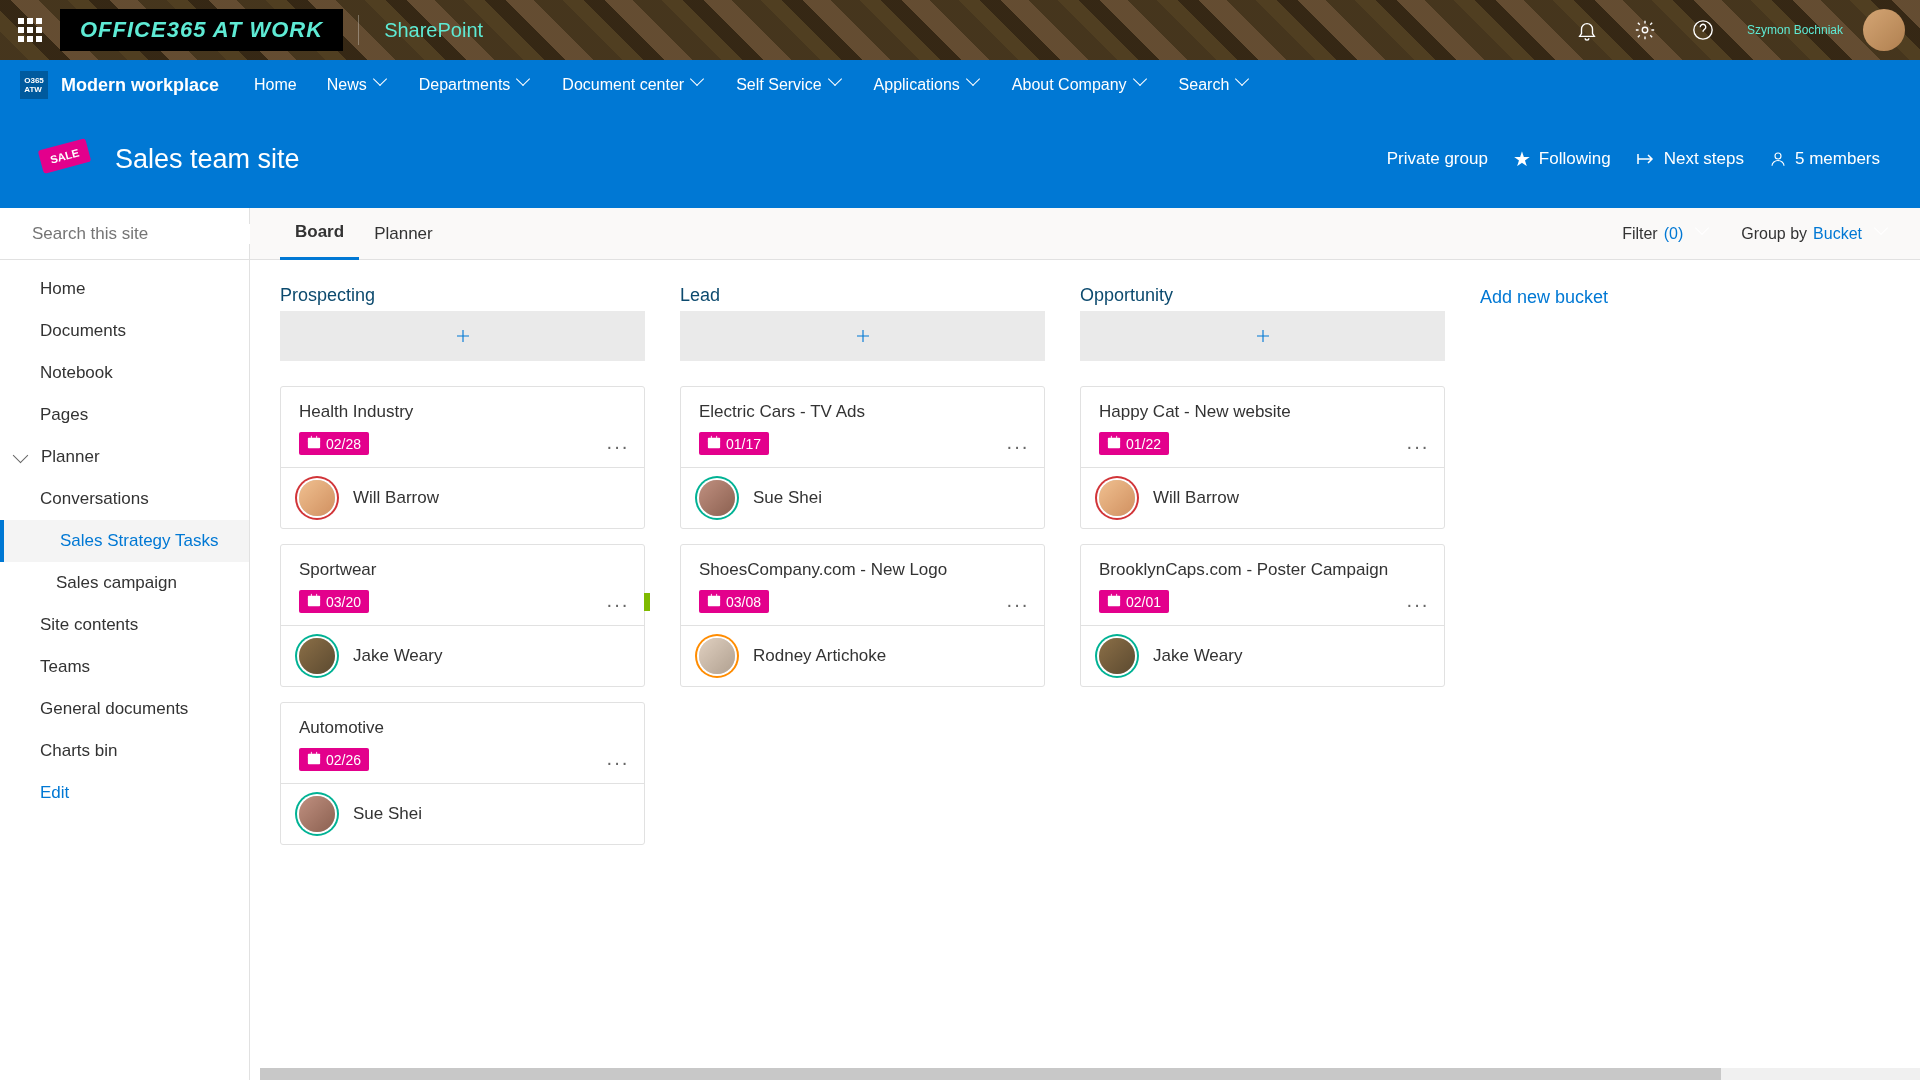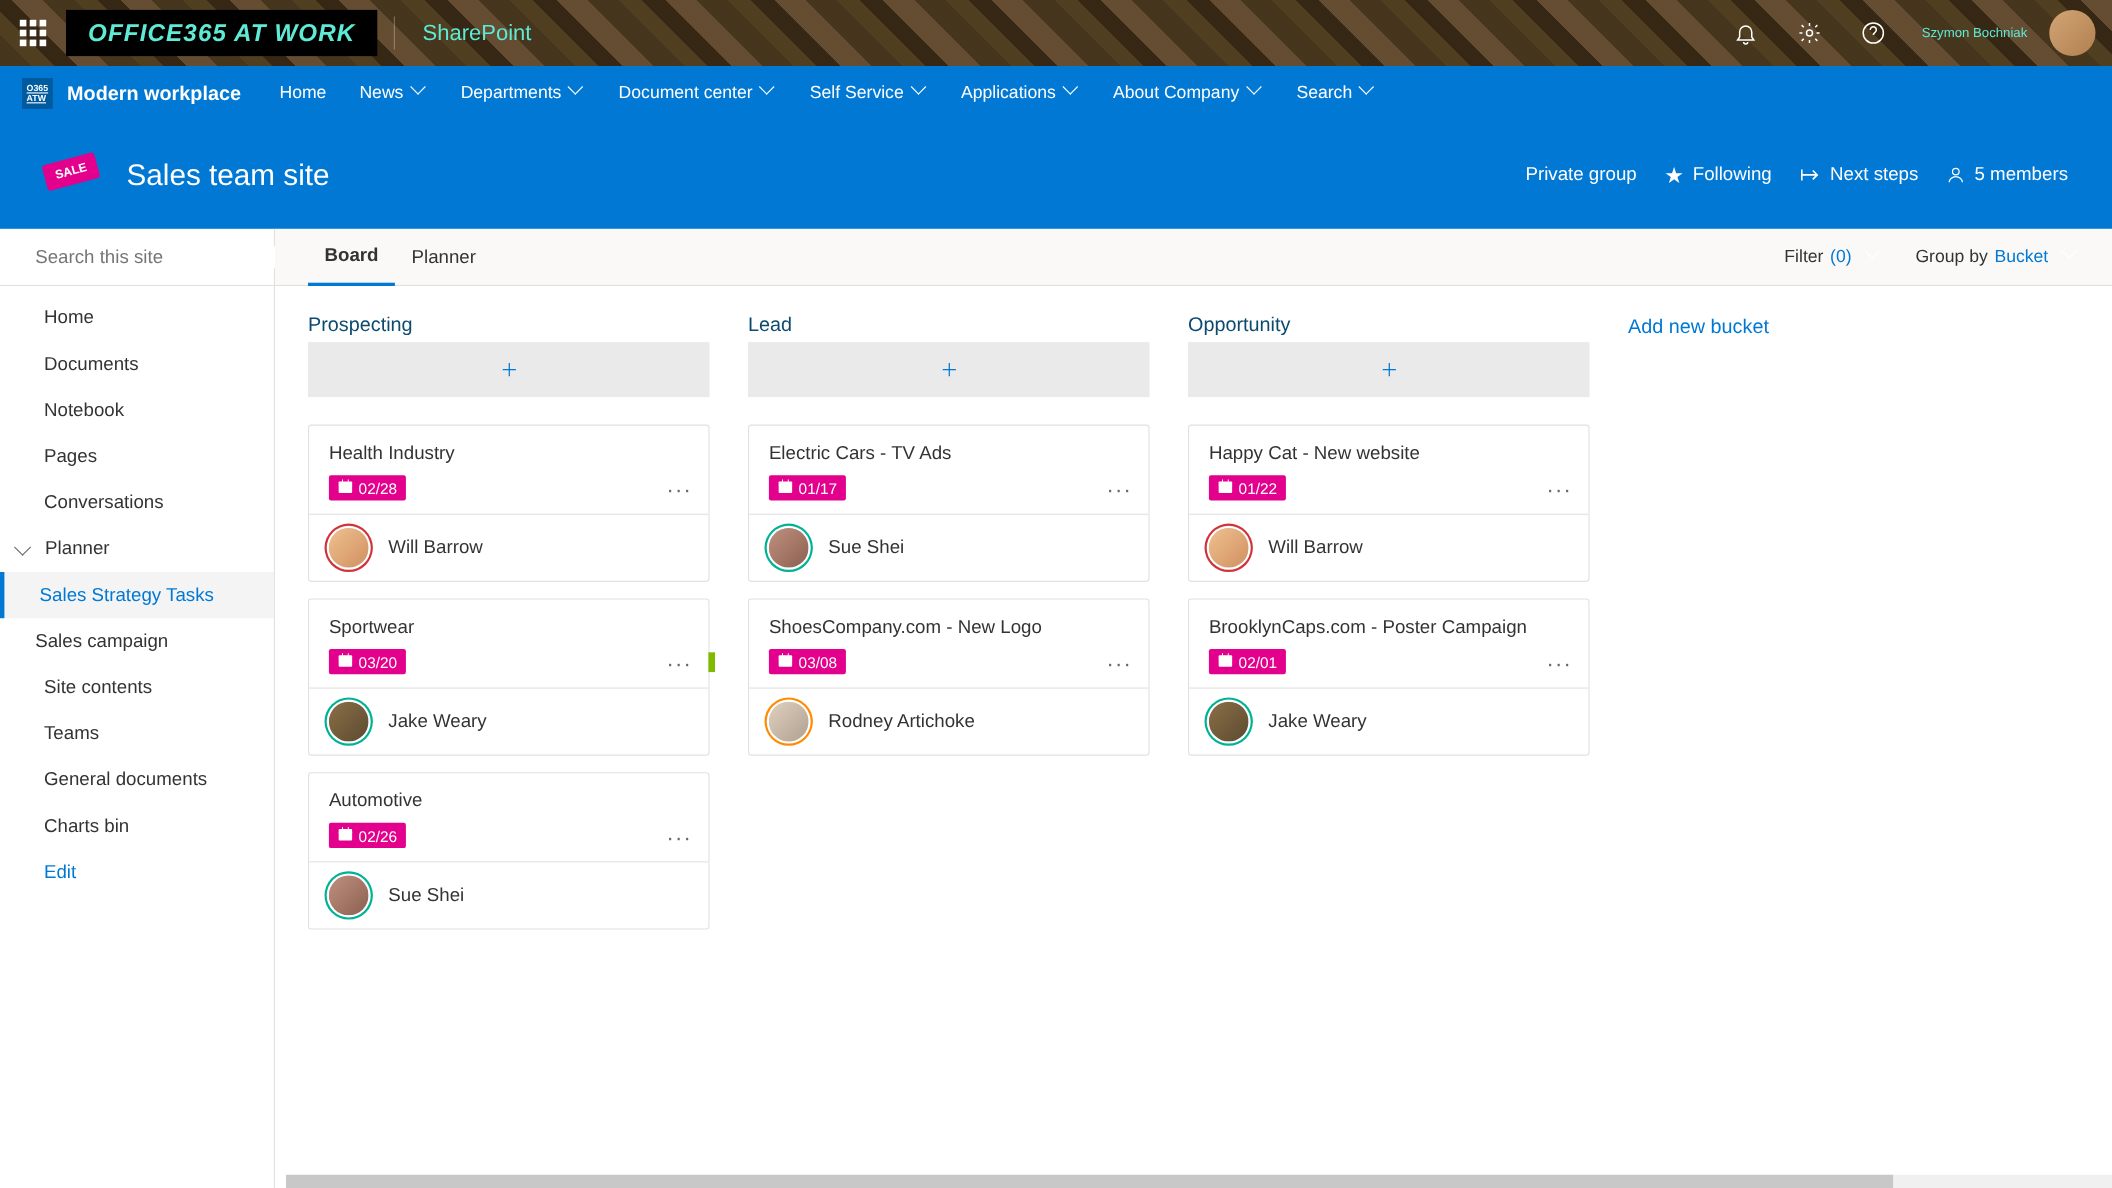--- a/index.html
+++ b/index.html
@@ -11,42 +11,42 @@
 .waffle-grid{display:grid;grid-template-columns:repeat(3,6px);grid-template-rows:repeat(3,6px);gap:3px;}
 .waffle-grid span{background:#fff;width:6px;height:6px;}
 .brand-box{background:#000;padding:8px 20px;font-weight:700;font-size:22px;letter-spacing:1px;font-style:italic;}
 .suite-app{font-size:20px;padding:0 25px;border-left:1px solid rgba(255,255,255,.3);margin-left:15px;height:30px;display:flex;align-items:center;}
 .suite-right{margin-left:auto;display:flex;align-items:center;gap:10px;}
 .suite-icon{width:48px;height:48px;display:flex;align-items:center;justify-content:center;cursor:pointer;}
 .suite-icon svg{width:22px;height:22px;fill:none;stroke:#fff;stroke-width:1.5;}
 .user-name{font-size:12px;padding:0 10px;}
 .user-avatar{width:42px;height:42px;border-radius:50%;background:linear-gradient(135deg,#d4a574,#b08050);margin-right:15px;}
 .hub-nav{height:50px;background:#0078d4;display:flex;align-items:center;padding:0 20px;color:#fff;gap:5px;}
-.hub-logo{width:28px;height:28px;background:#005a9e;display:flex;align-items:center;justify-content:center;font-size:8px;font-weight:700;text-decoration:underline;}
+.hub-logo{width:28px;height:28px;background:#005a9e;display:flex;align-items:center;justify-content:center;font-size:8px;font-weight:700;}
 .hub-title{font-size:18px;font-weight:600;margin:0 15px 0 8px;}
 .hub-link{padding:0 15px;height:50px;display:flex;align-items:center;gap:8px;cursor:pointer;font-size:16px;}
 .chev-down{width:14px;height:14px;}
 .chev-down::after{content:"";display:block;width:9px;height:9px;border-right:1.5px solid #fff;border-bottom:1.5px solid #fff;transform:rotate(45deg);margin-top:-4px;}
 .site-header{height:98px;background:#0078d4;display:flex;align-items:center;padding:0 40px;color:#fff;}
 .site-logo{width:55px;height:40px;margin-right:20px;position:relative;}
 .site-logo::before{content:"SALE";position:absolute;background:#e3008c;color:#fff;font-size:11px;font-weight:700;padding:6px 10px;transform:rotate(-15deg);border-radius:3px;left:0;top:5px;}
 .site-title{font-size:27px;font-weight:400;}
 .site-right{margin-left:auto;display:flex;align-items:center;gap:25px;font-size:17px;}
 .site-right-item{display:flex;align-items:center;gap:8px;cursor:pointer;}
 .star-icon{font-size:20px;}
 .content-area{display:flex;height:calc(1080px - 208px);}
 .left-nav{width:250px;border-right:1px solid #e1e1e1;display:flex;flex-direction:column;}
 .search-box{height:52px;display:flex;align-items:center;padding:0 20px;border-bottom:1px solid #e1e1e1;gap:12px;}
 .search-box svg{width:22px;height:22px;stroke:#0078d4;fill:none;stroke-width:1.5;}
 .search-box input{border:none;outline:none;font-size:17px;color:#666;flex:1;}
 .nav-list{padding:8px 0;}
 .nav-item{padding:11px 20px 11px 40px;font-size:17px;color:#333;cursor:pointer;display:flex;align-items:center;}
 .nav-item.edit{color:#0078d4;}
 .nav-item.active{color:#0078d4;background:#f4f4f4;border-left:4px solid #0078d4;padding-left:52px;}
-.nav-item.sub{padding-left:32px;text-align:center;}
+.nav-item.sub{padding-left:56px;text-align:center;}
 .nav-item.expandable{padding-left:15px;}
 .nav-item.expandable::before{content:"";width:10px;height:10px;border-left:1.5px solid #666;border-bottom:1.5px solid #666;transform:rotate(-45deg);margin-right:15px;margin-top:-3px;}
 .main{flex:1;display:flex;flex-direction:column;overflow:hidden;}
 .tab-bar{height:52px;border-bottom:1px solid #e1e1e1;display:flex;align-items:center;padding:0 30px;background:#faf9f8;}
 .tab{padding:4px 15px;height:52px;display:flex;align-items:center;font-size:17px;color:#333;cursor:pointer;}
 .tab.active{font-weight:600;border-bottom:3px solid #0078d4;}
 .tab-right{margin-left:auto;display:flex;align-items:center;gap:30px;font-size:16px;color:#333;}
 .tab-right-item{display:flex;align-items:center;gap:6px;cursor:pointer;}
 .link-blue{color:#0078d4;}
 .board{flex:1;padding:25px 30px;display:flex;gap:35px;overflow-x:auto;align-items:flex-start;}
@@ -189,22 +189,22 @@
           <circle cx="10" cy="10" r="7"></circle>
           <path d="M21 21l-6-6"></path>
         </svg>
       <input placeholder="Search this site" style="">
     </div>
     <div class="nav-list" id="nav-list">
         <div class="nav-item ">Home</div>
         <div class="nav-item ">Documents</div>
         <div class="nav-item ">Notebook</div>
         <div class="nav-item ">Pages</div>
+        <div class="nav-item expandable">Planner</div>
         <div class="nav-item ">Conversations</div>
-        <div class="nav-item expandable">Planner</div>
         <div class="nav-item sub active">Sales Strategy Tasks</div>
         <div class="nav-item sub">Sales campaign</div>
         <div class="nav-item ">Site contents</div>
         <div class="nav-item ">Teams</div>
         <div class="nav-item ">General documents</div>
         <div class="nav-item ">Charts bin</div>
         <div class="nav-item edit">Edit</div>
       </div>
   </div>
 

